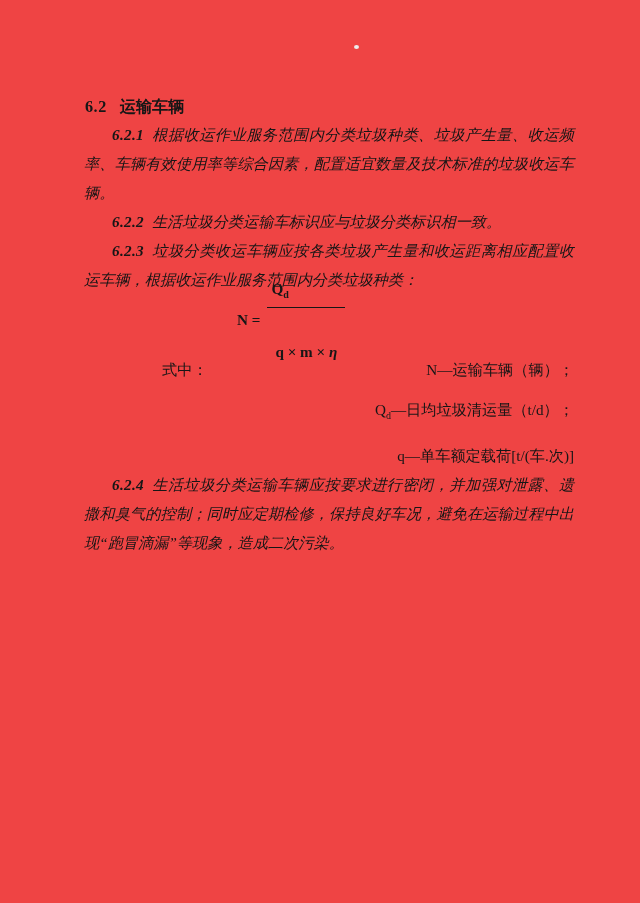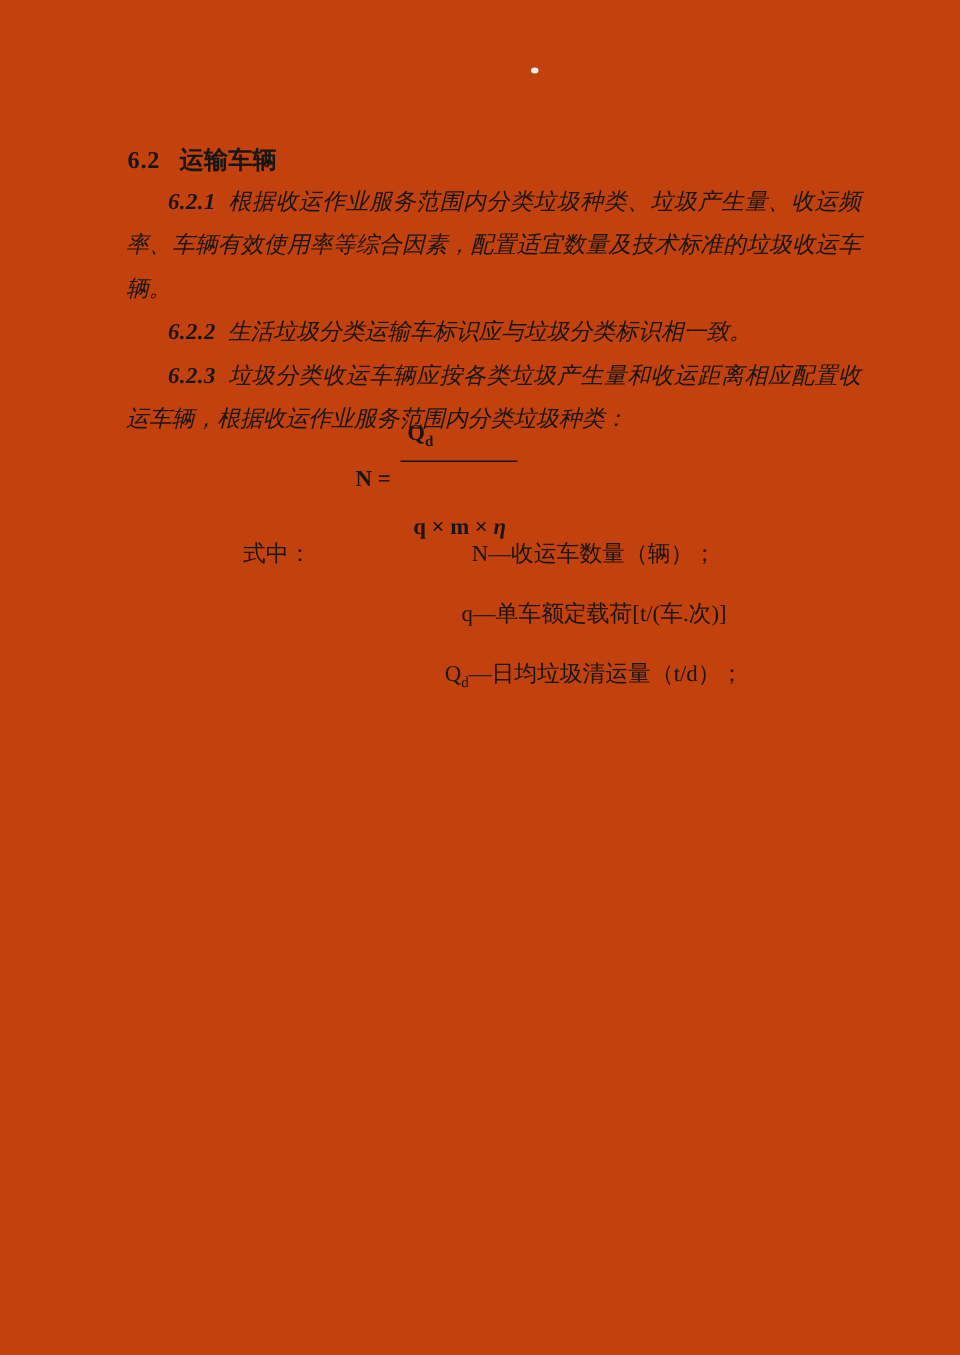--- a/index.html
+++ b/index.html
@@ -1,20 +1,20 @@
 <!DOCTYPE html>
 <html><head>
 <meta charset="utf-8">
 <style>
   html, body { margin: 0; padding: 0; }
   .page {
     position: relative;
     width: 640px;
     height: 903px;
-    background: #c2410c;
+    background: #ef4444;
     font-family: "Liberation Serif", "DejaVu Serif", serif;
     color: #161616;
     overflow: hidden;
   }
   .content { padding: 0 66px 0 84px; }
 
   .heading {
     margin: 95px 0 0 1px;
     font-size: 16.2px;
     font-weight: bold;
@@ -62,21 +62,21 @@
     margin-top: 32px;
   }
   sub.subsc { font-size: 10px; }
 
   .where { margin-top: 6px; }
   .var-line {
     position: relative;
     padding-left: 134px;
     font-size: 15.2px;
     line-height: 29px;
-    text-align: center;
+    text-align: right;
     margin-top: 11px;
   }
   .var-prefix { position: absolute; left: 78px; top: 0; }
   .eta { font-style: italic; }
 
   .footer-pagenum {
     position: absolute;
     top: 826px;
     left: 0;
     width: 100%;
@@ -116,27 +116,28 @@
     <div class="formula-row">
       <span class="formula-lhs">N =</span>
       <span class="frac">
         <span class="num"><span>Q</span><sub class="subsc">d</sub></span>
         <span class="den"><span>q × m × </span><span class="eta">η</span></span>
       </span>
     </div>
 
     <div class="where">
       <div class="var-line">
-        <span class="var-prefix">式中：</span><span>N</span><span>—收运车数量（辆）；</span>
+        <span class="var-prefix">式中：</span><span>N</span><span>—运输车辆（辆）；</span>
+      </div>
+      <div class="var-line">
+        <span>Q</span><sub class="subsc">d</sub><span>—日均垃圾清运量（t/d）；</span>
       </div>
       <div class="var-line">
         <span>q</span><span>—单车额定载荷[t/(车.次)]</span>
       </div>
-      <div class="var-line">
-        <span>Q</span><sub class="subsc">d</sub><span>—日均垃圾清运量（t/d）；</span>
-      </div>
     </div>
 
+    <p class="body"><span class="pnum">6.2.4</span><span>生活垃圾分类运输车辆应按要求进行密闭，并加强对泄露、遗撒和臭气的控制；同时应定期检修，保持良好车况，避免在运输过程中出现“跑冒滴漏”等现象，造成二次污染。</span></p>
 
 
   </div>
 
 </div>
 
 </body></html>

